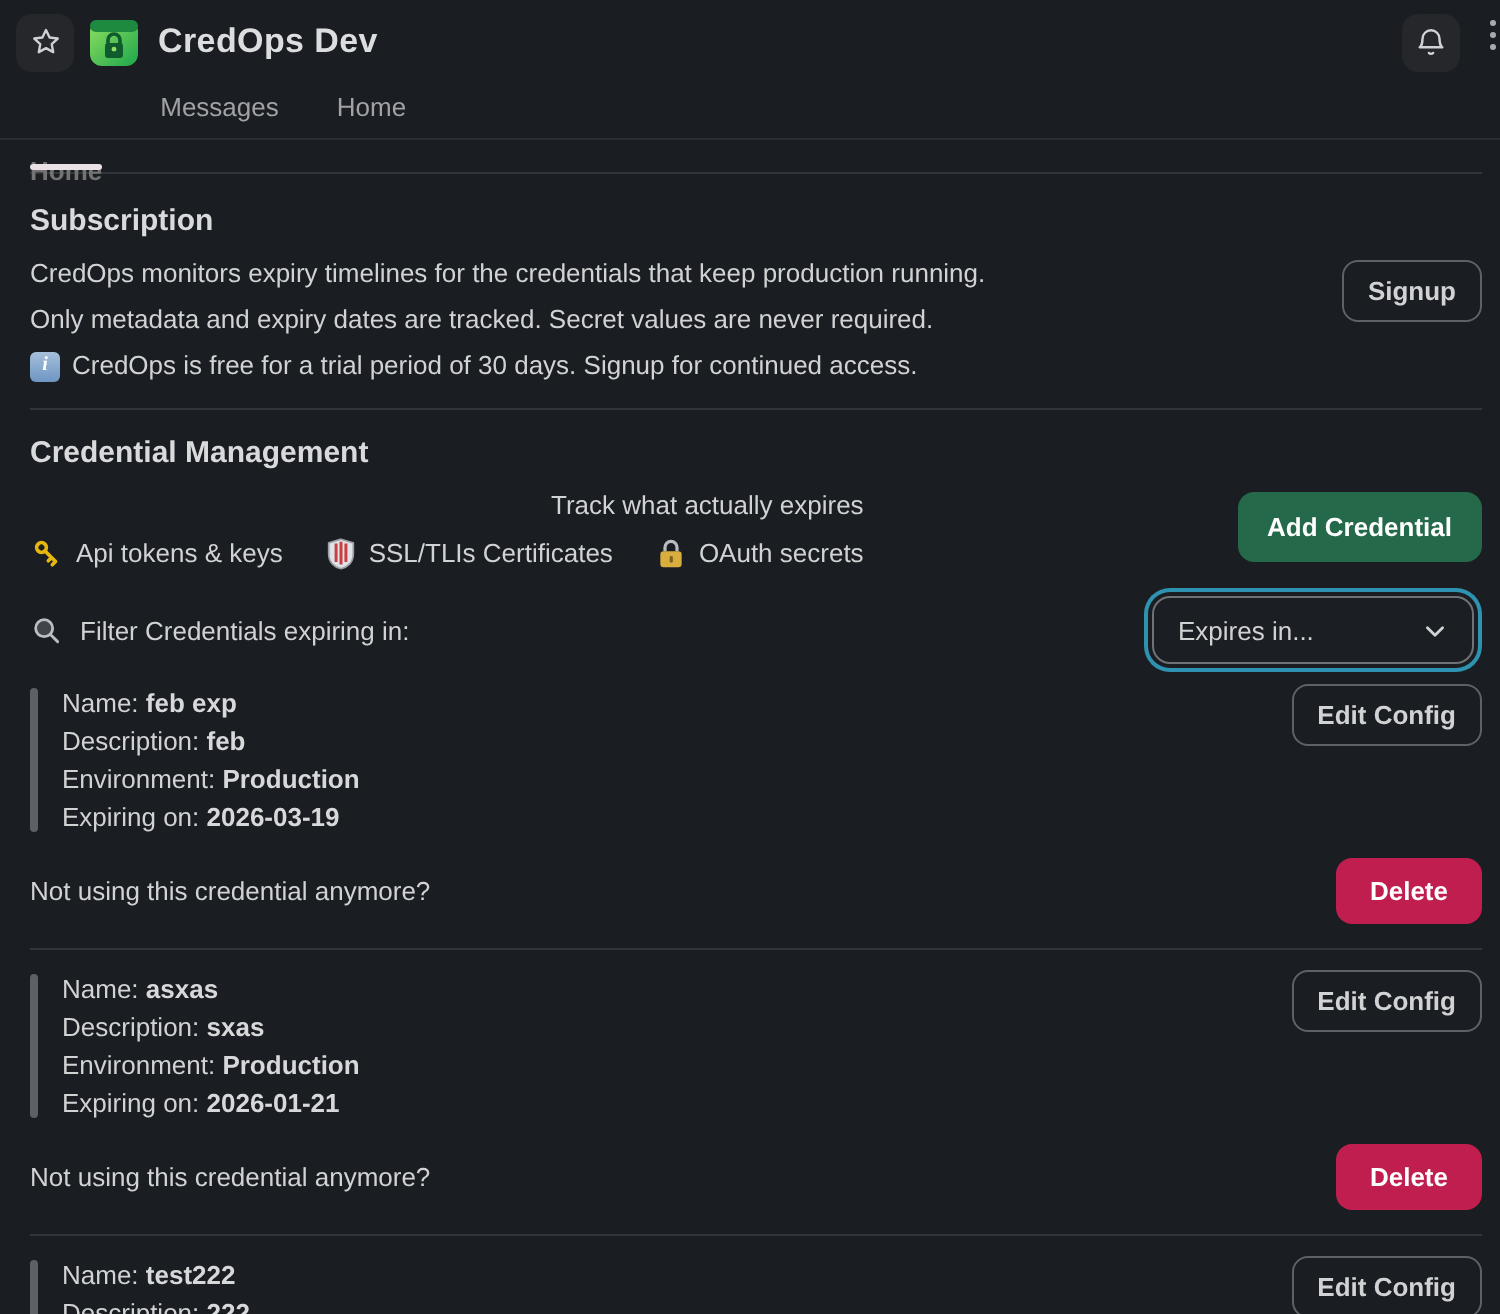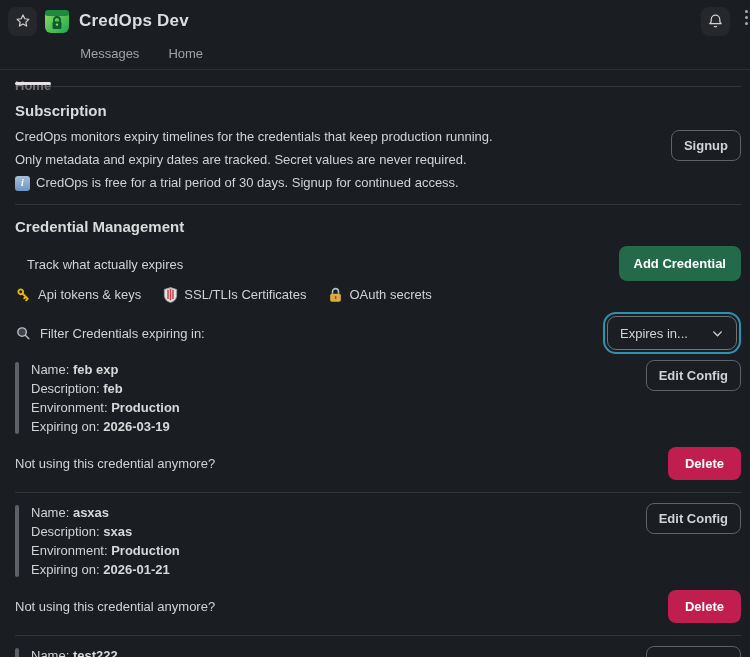--- a/index.html
+++ b/index.html
@@ -44,26 +44,26 @@
   }
   
   .btn { font-family:"Liberation Sans", sans-serif; font-size:13px; font-weight:bold; border-radius:8px; cursor:pointer; }
   .btn-outline { background:transparent; border:1px solid #5e6166; color:#d1d2d3; padding:7px 12px; }
   .btn-green { background:#24694a; border:none; color:#fff; padding:10px 15px; margin-top:2px; }
   .btn-red { background:#c01e4e; border:none; color:#fff; padding:9px 17px; }
   .btn-signup { margin-top:2px; }
   
   .badges { display:flex; align-items:center; gap:22px; margin-top:6px; }
   .badge { display:flex; align-items:center; gap:6px; }
-  .cm-left p { margin:12px; line-height:18px; }
+  .cm-left p { margin:0; line-height:18px;text-align:right; }
   
   .filter-row { display:flex; justify-content:space-between; align-items:center; margin:13px 0 10px 0;gap:24px; }
   .filter-label { display:flex; align-items:center; gap:8px; }
   .dropdown {
-    width:130px; height:34px; padding:0 12px; margin-right:4px;
+    width:161px; height:34px; padding:0 12px; margin-right:4px;
     display:flex; align-items:center; justify-content:space-between;
     background:#1b1e22; color:#d1d2d3; font-size:13px;
     border:1px solid #6f7277; border-radius:9px; cursor:pointer;
     box-shadow:0 0 0 2px #1a1d21, 0 0 0 4px #2e93b0;
   }
   
   .card { display:flex; justify-content:space-between; align-items:flex-start; margin-top:10px; }
   .quote { position:relative; padding-left:16px; }
   .quote::before { content:""; position:absolute; left:0; top:2px; bottom:2px; width:4px; border-radius:4px; background:#5d6066; }
   .quote p { margin:0; line-height:19px; }

